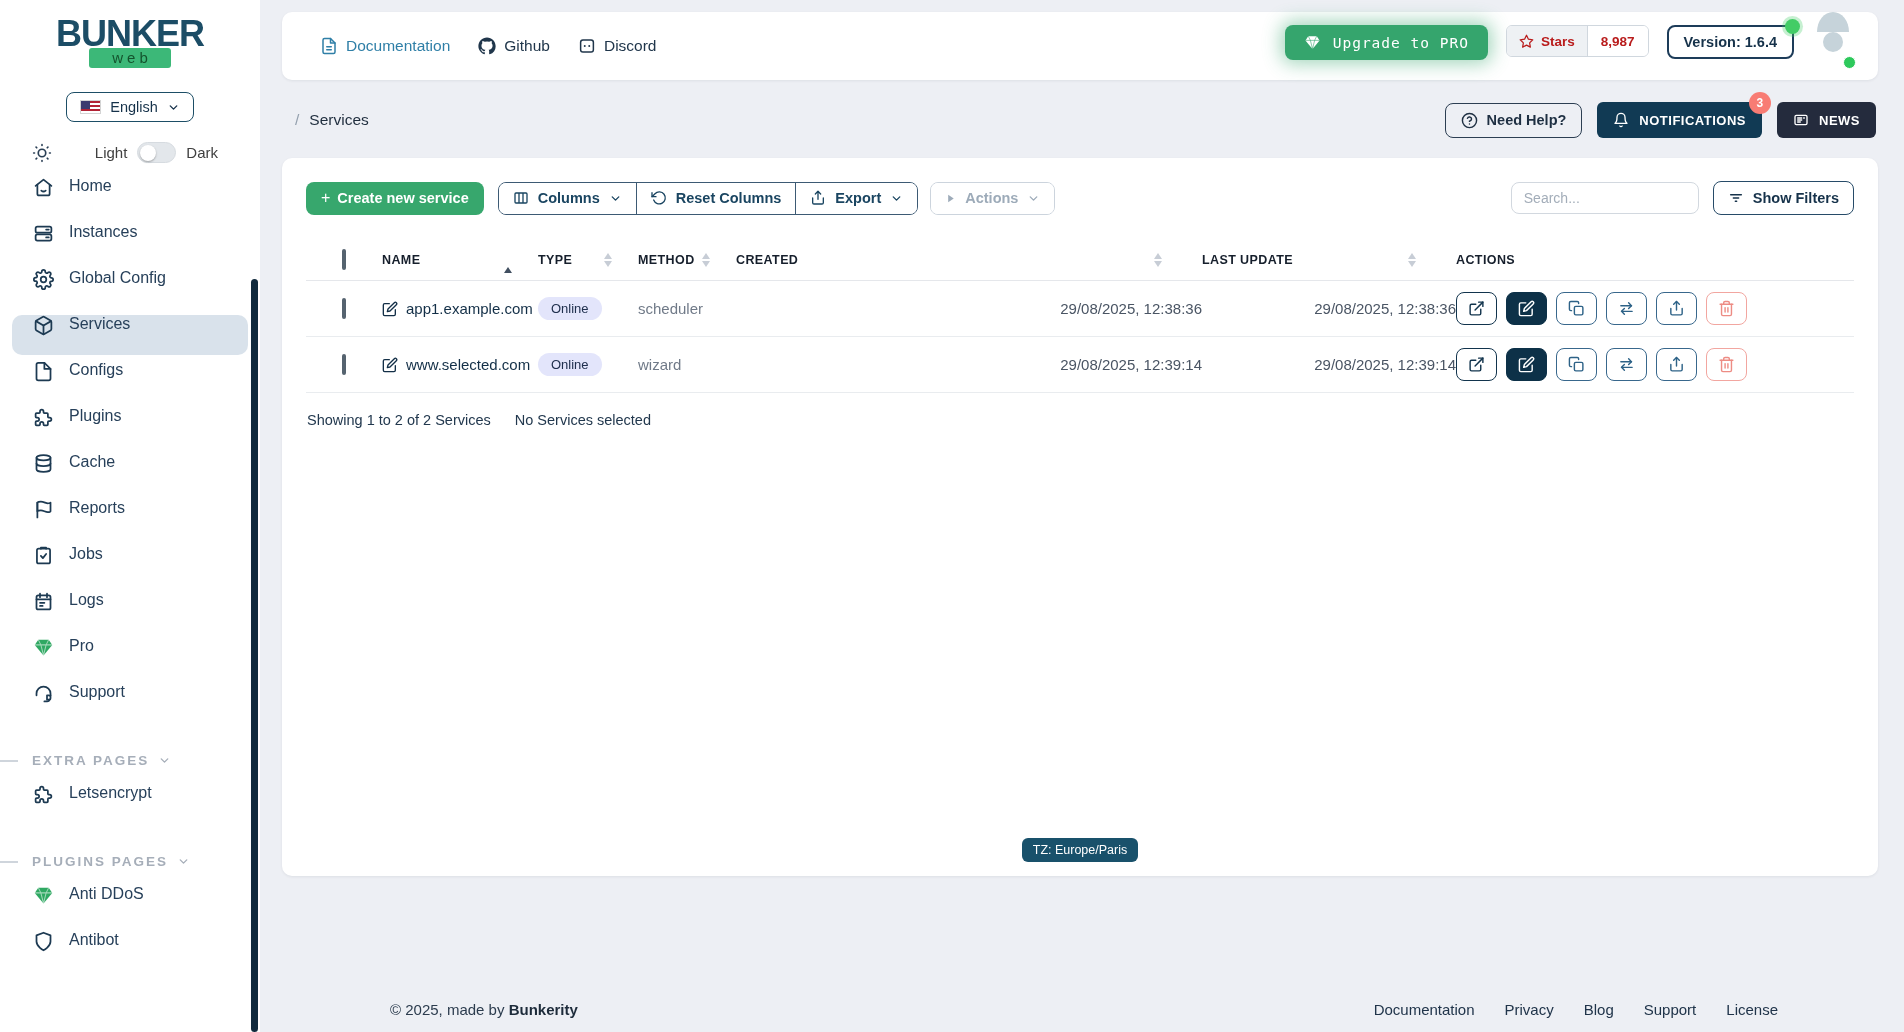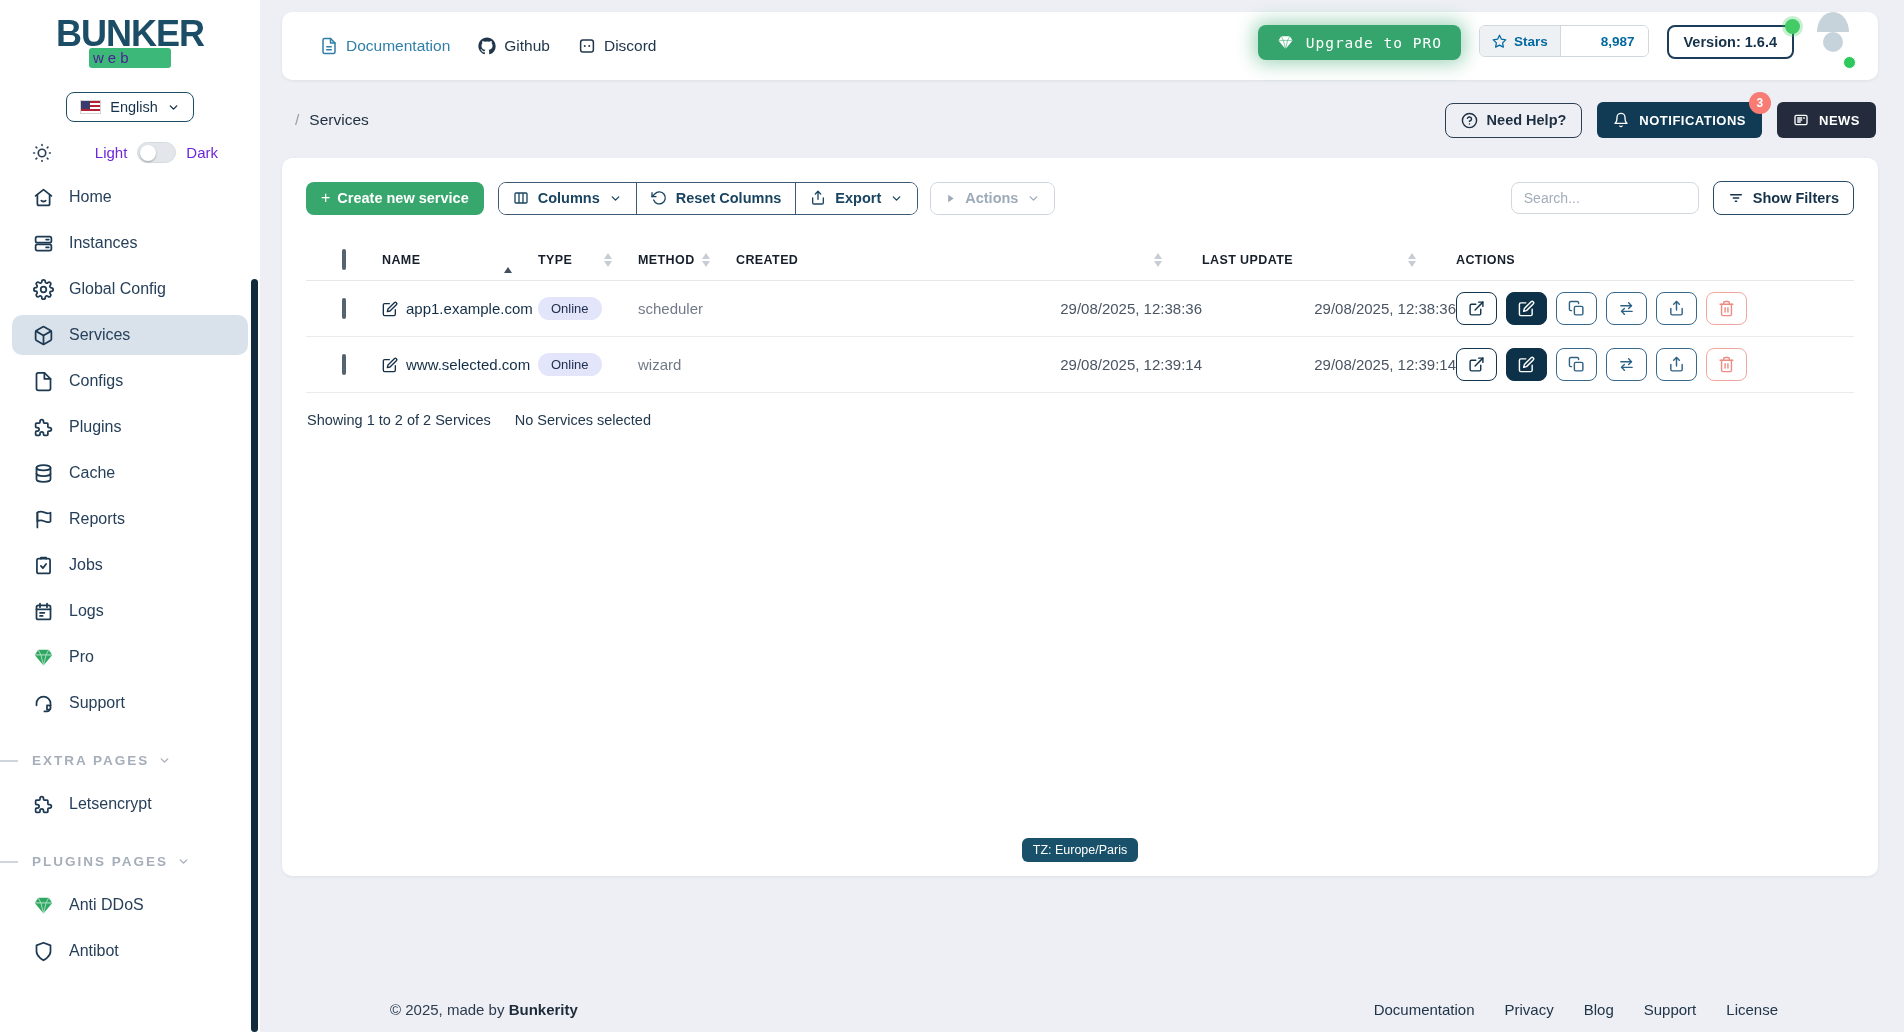--- a/index.html
+++ b/index.html
@@ -21,53 +21,53 @@
   .sidebar-scrollbar {
     position:absolute; right:2px; top:279px; bottom:0; width:7px;
     background:#122b3d; border-radius:4px;
   }
   .logo { text-align:center; line-height:1; }
   .logo-main {
     font-size:36px; font-weight:800; color:#1c4d66; letter-spacing:-1px;
     transform:scaleY(1.04); display:inline-block;
   }
   .logo-sub {
-    display:block; width:82px; margin:-4px auto 0; background:#3cb878; color:#4c1d95;
+    display:block; width:82px; margin:-4px auto 0; background:#3cb878; color:#14532d;
     font-size:15px; letter-spacing:4px; padding:2px 0 3px 4px; border-radius:3px;
-    text-align:left;
+    text-align:center;
   }
   .lang-btn {
     margin:24px auto 0; display:flex; align-items:center; gap:9px;
     border:1.5px solid #1d4e66; border-radius:8px; padding:6px 13px;
     background:#fff; font-size:14.5px; font-weight:500; color:#16324a; cursor:pointer;
     font-family:inherit;
   }
   .flag { position:relative; width:21px; height:14px; display:inline-block;
     background:repeating-linear-gradient(#b22234 0 2px, #ffffff 2px 4px); border:0.5px solid #d4d4d4; }
   .flag::before { content:""; position:absolute; top:0; left:0; width:9px; height:8px; background:#3c3b6e; }
   .chev { width:13px; height:13px; }
 
   .theme-row {
     display:flex; align-items:center; margin:20px 0 8px; padding:0 42px 0 32px;
-    font-size:15px; color:#6d28d9;
+    font-size:15px; color:#404040;
   }
   .theme-row .sun { color:#2a3f55; }
   .theme-row .light-lab { margin-left:auto; }
   .toggle {
     width:39px; height:21px; border-radius:11px; background:#e3e7eb;
     border:1px solid #d6dbe0; position:relative; margin:0 10px; cursor:pointer;
   }
   .toggle::after {
     content:""; position:absolute; left:2px; top:1.5px; width:16px; height:16px;
     border-radius:50%; background:#fff; box-shadow:0 1px 2px rgba(0,0,0,.3);
   }
 
   .nav { margin-top:14px; padding:0 12px; list-style:none; }
   .nav-item {
-    display:flex; align-items:center; gap:15px; height:40px; margin-bottom:6px;
+    display:flex; gap:15px; height:40px; margin-bottom:6px;
     padding:0 10px 0 21px; border-radius:10px; font-size:16px; color:#27405a;
     cursor:pointer; font-weight:500;
   }
   .nav-item.active { background:#d9e2eb; }
   .nav-item .ic { width:21px; height:21px; color:#1d3a52; flex-shrink:0; }
 
   .nav-section {
     display:flex; align-items:center; margin:30px 0 16px; color:#a6aeb9;
     font-size:13.5px; font-weight:600; letter-spacing:2px; cursor:pointer;
   }
@@ -89,21 +89,21 @@
   .top-link .ic { width:18px; height:18px; }
   .top-right { margin-left:auto; display:flex; align-items:flex-start; gap:18px; }
   .upgrade-btn {
     display:flex; align-items:center; gap:12px; background:#35a56d; color:#fff;
     font-family:"DejaVu Sans Mono", monospace; font-size:14.5px; letter-spacing:1px;
     border:none; border-radius:8px; padding:9px 19px; cursor:pointer;
     box-shadow:0 0 18px 4px rgba(53,165,109,.45);
   }
   .stars-group {
     display:flex; height:32px; border:1px solid #d0d7de; border-radius:6px;
-    overflow:hidden; font-size:13.5px; font-weight:bold; color:#0369a1; cursor:pointer;gap:27px;
+    overflow:hidden; font-size:13.5px; font-weight:bold; color:#b91c1c; cursor:pointer;
   }
   .stars-left { display:flex; align-items:center; gap:7px; background:#eef1f4; padding:0 12px; border-right:1px solid #d0d7de; }
   .stars-count { display:flex; align-items:center; background:#fff; padding:0 13px; }
   .version-btn {
     position:relative; border:2px solid #1d3c59; border-radius:8px; background:#fff;
     padding:7px 15px; font-size:14.5px; font-weight:600; color:#16324a; cursor:pointer;
     font-family:inherit;
   }
   .version-dot {
     position:absolute; top:-8px; right:-8px; width:15px; height:15px;

